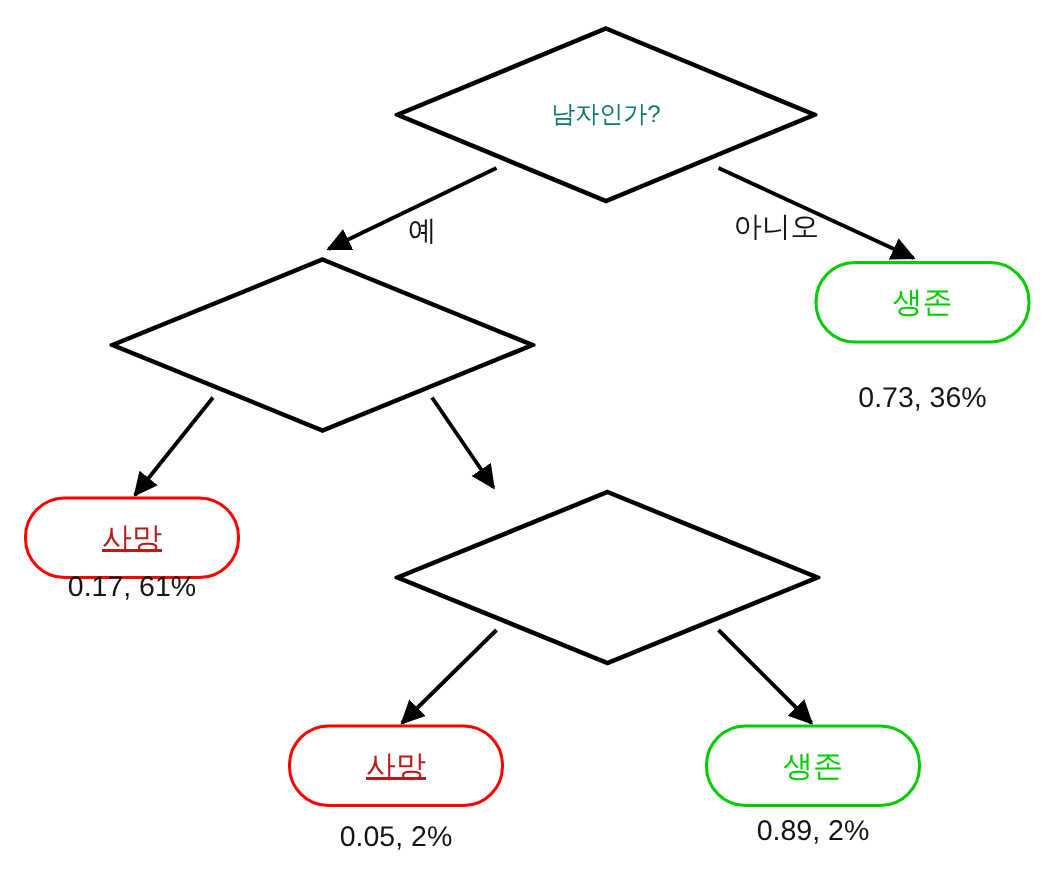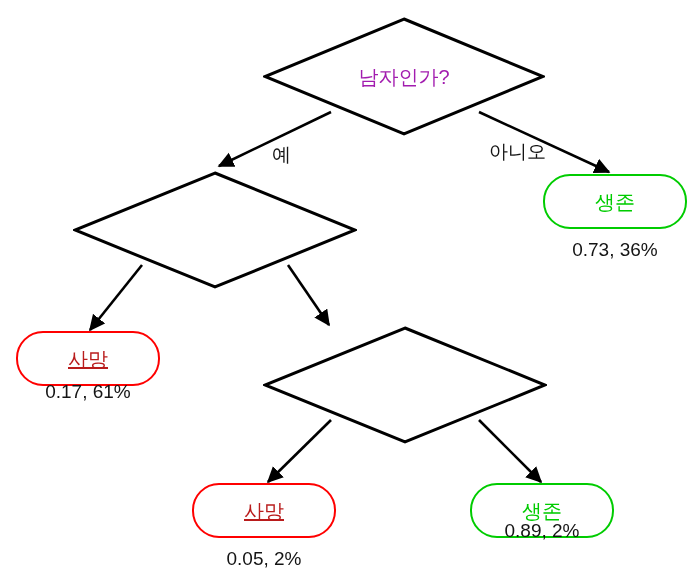--- a/index.html
+++ b/index.html
@@ -37,22 +37,22 @@
   .decision .diamond-shape {
     position: absolute;
     left: 0;
     top: 0;
     width: 100%;
     height: 100%;
   }
   .decision .node-label {
     position: relative;
     z-index: 2;
-    color: #a21caf;
-    font-size: 20px;
+    color: #0f766e;
+    font-size: 16px;
     line-height: 1;
     white-space: nowrap;
     text-align: center;
   }
   
   .leaf {
     display: flex;
     align-items: center;
     justify-content: center;
     border-width: 2.5px;
@@ -136,34 +136,34 @@
 
   <div class="node decision" style="left:263px; top:326px; width:284px; height:118px;">
     <svg class="diamond-shape" viewBox="0 0 284 118" preserveAspectRatio="none" xmlns="http://www.w3.org/2000/svg">
       <polygon points="142,2 282,59 142,116 2,59" fill="#ffffff" stroke="#000000" stroke-width="3" vector-effect="non-scaling-stroke"></polygon>
     </svg>
   </div>
 
   <div class="node leaf survived" style="left:543px; top:174px; width:144px; height:55px;">
     <span class="node-label">생존</span>
   </div>
-  <div class="leaf-caption" style="left:543px; top:240px; width:144px;">0.73, 36%</div>
+  <div class="leaf-caption" style="left:543px; top:256px; width:144px;">0.73, 36%</div>
 
   <div class="node leaf died" style="left:16px; top:331px; width:144px; height:55px;">
     <span class="node-label">사망</span>
   </div>
   <div class="leaf-caption" style="left:16px; top:382px; width:144px;">0.17, 61%</div>
 
   <div class="node leaf died" style="left:192px; top:483px; width:144px; height:55px;">
     <span class="node-label">사망</span>
   </div>
   <div class="leaf-caption" style="left:192px; top:549px; width:144px;">0.05, 2%</div>
 
   <div class="node leaf survived" style="left:470px; top:483px; width:144px; height:55px;">
     <span class="node-label">생존</span>
   </div>
-  <div class="leaf-caption" style="left:470px; top:521px; width:144px;">0.89, 2%</div>
+  <div class="leaf-caption" style="left:470px; top:545px; width:144px;">0.89, 2%</div>
 
   <div class="edge-label" style="left:272px; top:145px;">예</div>
 
   <div class="edge-label" style="left:489px; top:142px;text-align:center;">아니오</div>
 
 </div>
 
 </body></html>

